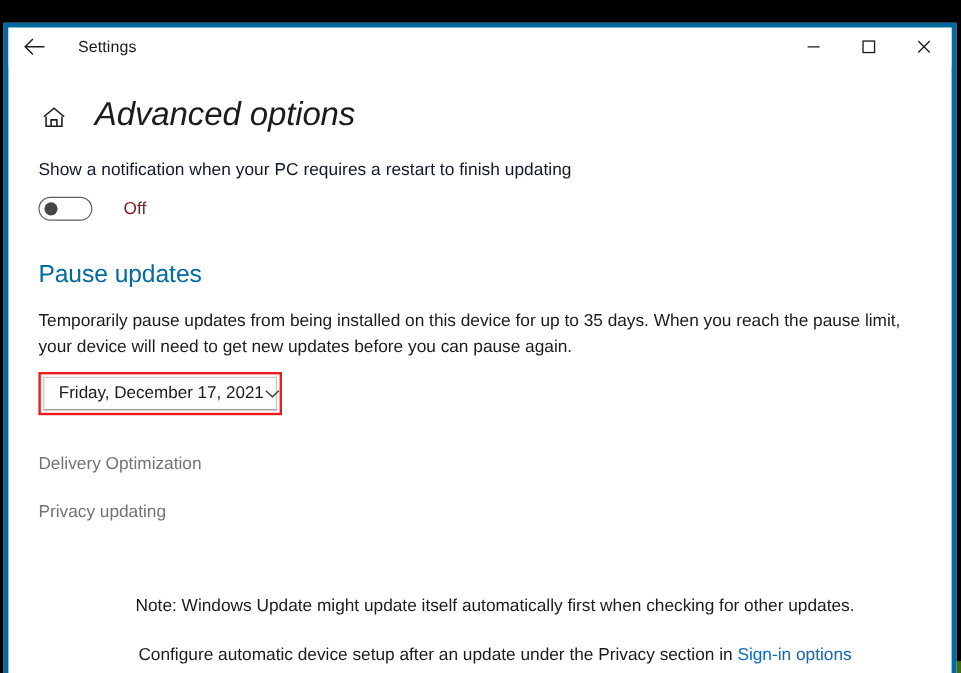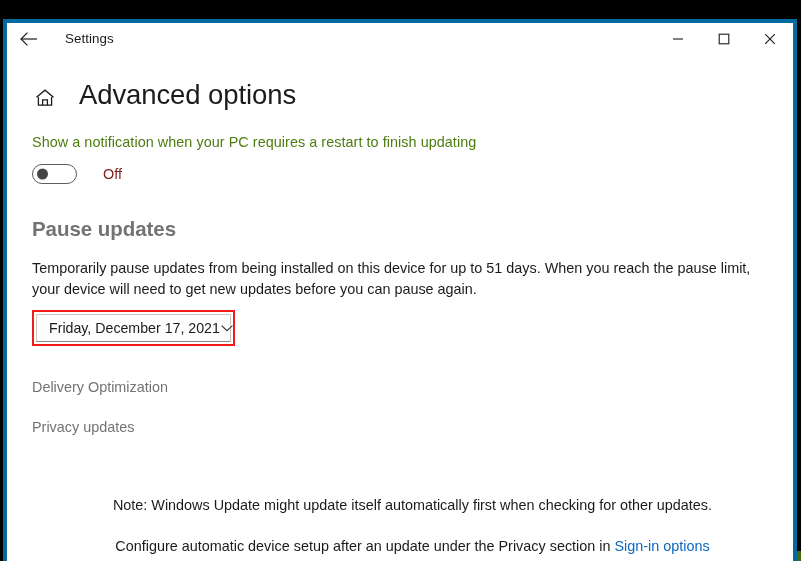--- a/index.html
+++ b/index.html
@@ -89,41 +89,42 @@
     padding: 0 0 0 0;
     position: relative;
     height: calc(100% - 32px);
   }
 
   .header-row {
     display: flex;
     align-items: center;
     margin-top: 24px;
     margin-left: 25px;
+    font-style: italic;
   }
   .home-icon {
     width: 26px;
     height: 26px;
     display: flex;
     align-items: center;
     justify-content: center;
     margin-top: 6px;
   }
   .page-title {
     font-size: 27.5px;
     font-weight: 400;
     color: #1b1b1b;
     margin-left: 21px;
     letter-spacing: -0.1px;
   }
 
   .notify-text {
     margin: 23px 0 0 25px;
     font-size: 14.4px;
-    color: #4d7c0f;
+    color: #0f172a;
     letter-spacing: 0.05px;
   }
 
   .toggle-row {
     display: flex;
     align-items: center;
     margin: 14px 0 0 25px;
   }
   .toggle {
     width: 45px;
@@ -147,22 +148,22 @@
   }
   .toggle-label {
     margin-left: 26px;
     font-size: 14.4px;
     color: #7f1d1d;
   }
 
   .section-title {
     margin: 33px 0 0 25px;
     font-size: 20.5px;
-    font-weight: 700;
-    color: #737373;
+    font-weight: 400;
+    color: #0369a1;
     letter-spacing: -0.05px;
   }
 
   .section-desc {
     margin: 17px 0 0 25px;
     font-size: 14.4px;
     color: #1b1b1b;
     line-height: 21px;
     max-width: 735px;
   }
@@ -284,36 +285,36 @@
 
     <div class="toggle-row">
       <div class="toggle">
         <div class="knob"></div>
       </div>
       <div class="toggle-label">Off</div>
     </div>
 
     <div class="section-title">Pause updates</div>
 
-    <div class="section-desc">Temporarily pause updates from being installed on this device for up to 51 days. When you reach the pause limit, your device will need to get new updates before you can pause again.</div>
+    <div class="section-desc">Temporarily pause updates from being installed on this device for up to 35 days. When you reach the pause limit, your device will need to get new updates before you can pause again.</div>
 
 
     <div class="combo-highlight">
       <div class="combo">
         <span class="combo-value">Friday, December 17, 2021</span>
         <span class="chevron">
           <svg width="14" height="10" viewBox="0 0 14 10">
             <polyline points="2,3 7,7.6 12,3" fill="none" stroke="#3a3a3a" stroke-width="1.15" stroke-linecap="square"></polyline>
           </svg>
         </span>
       </div>
     </div>
 
     <a class="link" id="link-delivery">Delivery Optimization</a>
-    <a class="link" id="link-privacy">Privacy updates</a>
+    <a class="link" id="link-privacy">Privacy updating</a>
 
     <div class="note" id="note-line-1">Note: Windows Update might update itself automatically first when checking for other updates.</div>
 
     <div class="note" id="note-line-2">
       <span>Configure automatic device setup after an update under the Privacy section in </span><a class="inline-link">Sign-in options</a>
     </div>
 
   </div>
 </div>
 

